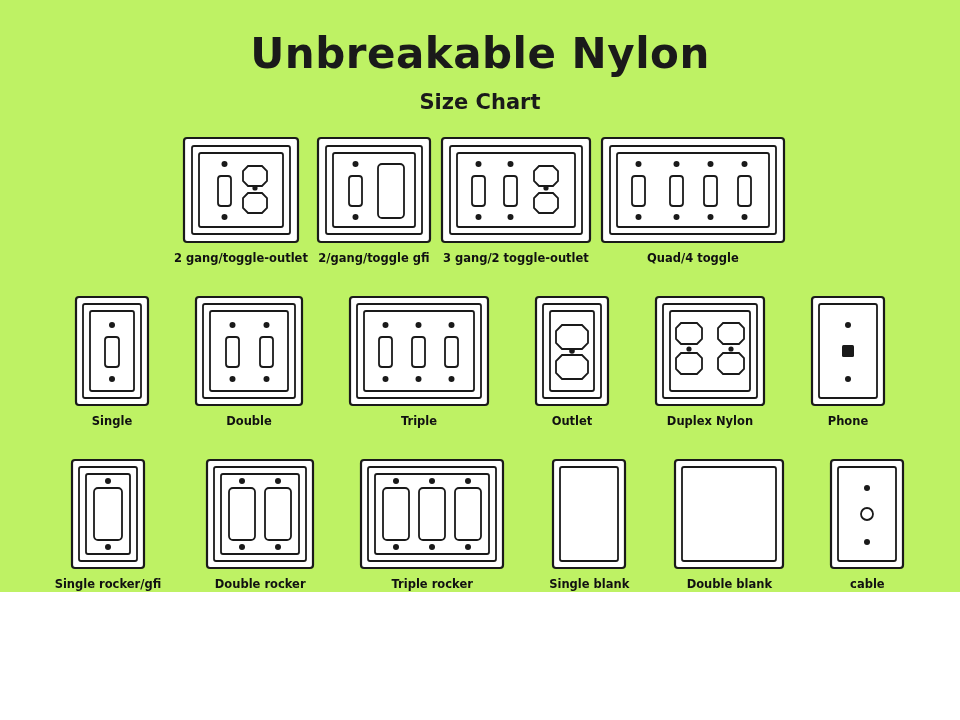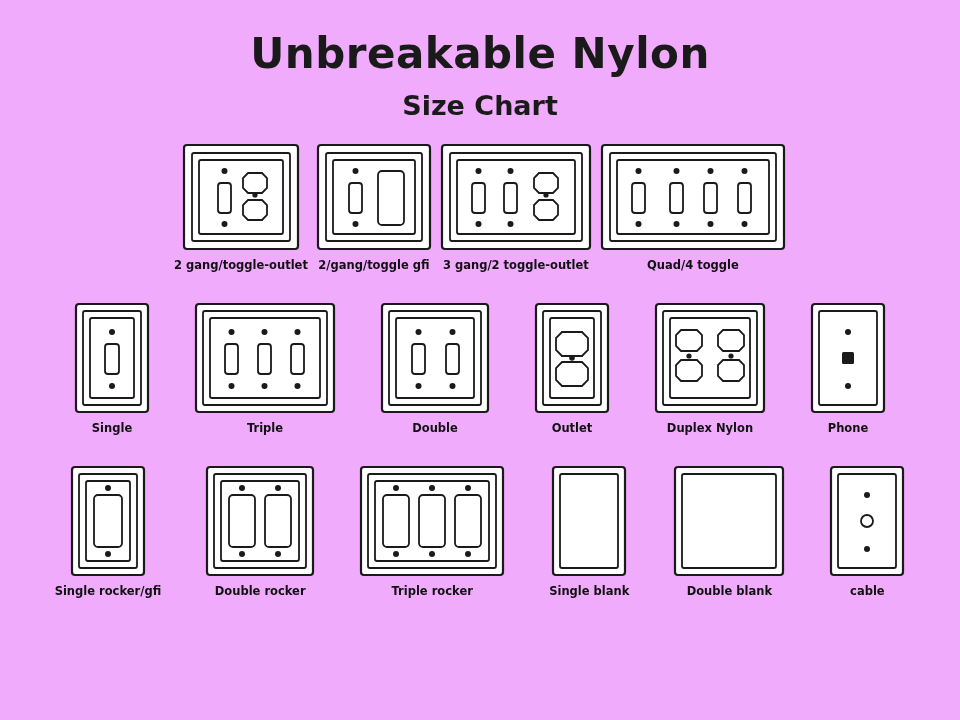--- a/index.html
+++ b/index.html
@@ -11,39 +11,39 @@
     width: 960px;
     height: 720px;
     font-family: "DejaVu Sans", sans-serif;
     color: #111111;
     overflow: hidden;
     position: relative;
   }
   #page {
     position: relative;
     width: 960px;
-    height: 720px;
-    background: #f0abfc;
+    height: 592px;
+    background: #bef264;
   }
   .title {
     text-align: center;
     font-family: "DejaVu Sans", sans-serif;
     font-weight: bold;
     font-size: 42px;
     letter-spacing: 0.5px;
     color: #1a1a1a;
     margin: 0;
     padding-top: 32px;
     line-height: 1.05;
   }
   .subtitle {
     text-align: center;
     font-family: "DejaVu Sans", sans-serif;
     font-weight: bold;
-    font-size: 27px;
+    font-size: 21px;
     color: #1a1a1a;
     margin: 0;
     padding-top: 14px;
   }
   .rows {
     position: relative;
     margin-top: 22px;
   }
   .row {
     display: flex;
@@ -176,57 +176,57 @@
             <rect class="op" x="31" y="42" width="14" height="30" rx="3"></rect>
             <circle class="sc" cx="38" cy="30" r="3"></circle>
             <circle class="sc" cx="38" cy="84" r="3"></circle>
           </svg>
         </div>
         <div class="caption">Single</div>
       </div>
 
       <div class="cell">
         <div class="plate-wrap">
+          <svg width="110" height="112" viewBox="0 0 110 112" aria-hidden="true">
+            <rect class="pl" x="2" y="2" width="106" height="108" rx="3"></rect>
+            <rect class="in" x="9" y="9" width="92" height="94" rx="2"></rect>
+            <rect class="in" x="16" y="16" width="78" height="80" rx="2"></rect>
+            <rect class="op" x="32" y="42" width="13" height="30" rx="3"></rect>
+            <circle class="sc" cx="38.5" cy="30" r="3"></circle>
+            <circle class="sc" cx="38.5" cy="84" r="3"></circle>
+            <rect class="op" x="66" y="42" width="13" height="30" rx="3"></rect>
+            <circle class="sc" cx="72.5" cy="30" r="3"></circle>
+            <circle class="sc" cx="72.5" cy="84" r="3"></circle>
+          </svg>
+        </div>
+        <div class="caption">Double</div>
+      </div>
+
+      <div class="cell">
+        <div class="plate-wrap">
           <svg width="142" height="112" viewBox="0 0 142 112" aria-hidden="true">
             <rect class="pl" x="2" y="2" width="138" height="108" rx="3"></rect>
             <rect class="in" x="9" y="9" width="124" height="94" rx="2"></rect>
             <rect class="in" x="16" y="16" width="110" height="80" rx="2"></rect>
             <rect class="op" x="31" y="42" width="13" height="30" rx="3"></rect>
             <circle class="sc" cx="37.5" cy="30" r="3"></circle>
             <circle class="sc" cx="37.5" cy="84" r="3"></circle>
             <rect class="op" x="64" y="42" width="13" height="30" rx="3"></rect>
             <circle class="sc" cx="70.5" cy="30" r="3"></circle>
             <circle class="sc" cx="70.5" cy="84" r="3"></circle>
             <rect class="op" x="97" y="42" width="13" height="30" rx="3"></rect>
             <circle class="sc" cx="103.5" cy="30" r="3"></circle>
             <circle class="sc" cx="103.5" cy="84" r="3"></circle>
           </svg>
         </div>
         <div class="caption">Triple</div>
       </div>
 
       <div class="cell">
         <div class="plate-wrap">
-          <svg width="110" height="112" viewBox="0 0 110 112" aria-hidden="true">
-            <rect class="pl" x="2" y="2" width="106" height="108" rx="3"></rect>
-            <rect class="in" x="9" y="9" width="92" height="94" rx="2"></rect>
-            <rect class="in" x="16" y="16" width="78" height="80" rx="2"></rect>
-            <rect class="op" x="32" y="42" width="13" height="30" rx="3"></rect>
-            <circle class="sc" cx="38.5" cy="30" r="3"></circle>
-            <circle class="sc" cx="38.5" cy="84" r="3"></circle>
-            <rect class="op" x="66" y="42" width="13" height="30" rx="3"></rect>
-            <circle class="sc" cx="72.5" cy="30" r="3"></circle>
-            <circle class="sc" cx="72.5" cy="84" r="3"></circle>
-          </svg>
-        </div>
-        <div class="caption">Double</div>
-      </div>
-
-      <div class="cell">
-        <div class="plate-wrap">
           <svg width="76" height="112" viewBox="0 0 76 112" aria-hidden="true">
             <rect class="pl" x="2" y="2" width="72" height="108" rx="3"></rect>
             <rect class="in" x="9" y="9" width="58" height="94" rx="2"></rect>
             <rect class="in" x="16" y="16" width="44" height="80" rx="2"></rect>
             <path class="op" d="M28 30 h20 l6 6 v12 l-6 6 h-20 l-6 -6 v-12 z"></path>
             <path class="op" d="M28 60 h20 l6 6 v12 l-6 6 h-20 l-6 -6 v-12 z"></path>
             <circle class="sc" cx="38" cy="56" r="2.8"></circle>
           </svg>
         </div>
         <div class="caption">Outlet</div>

